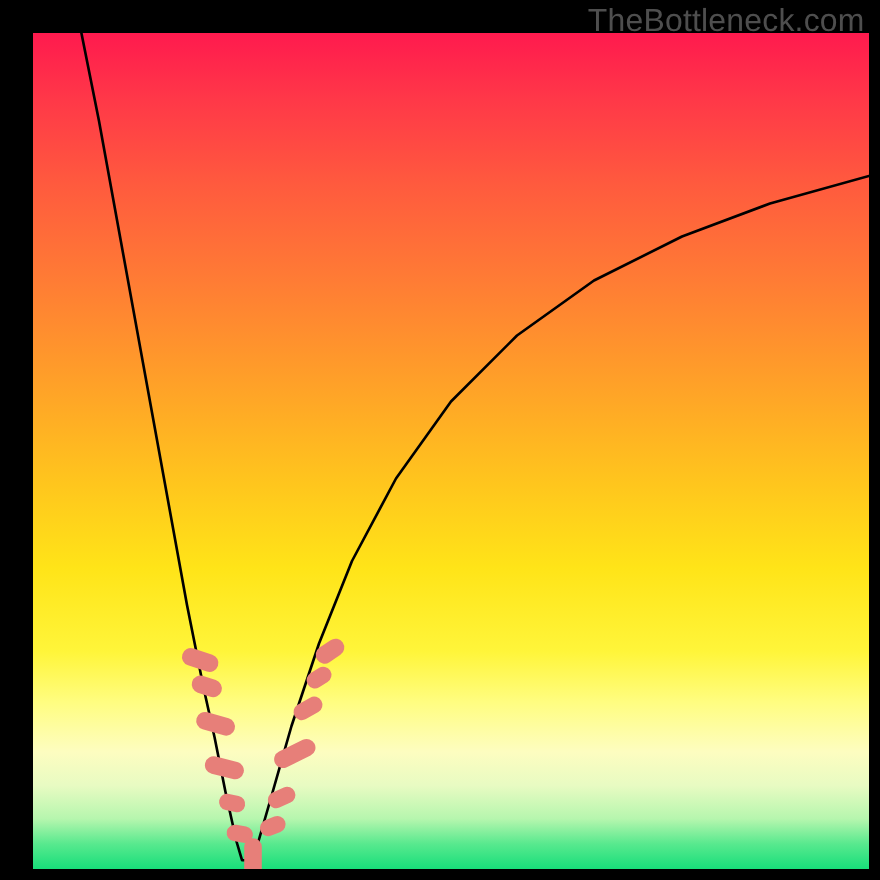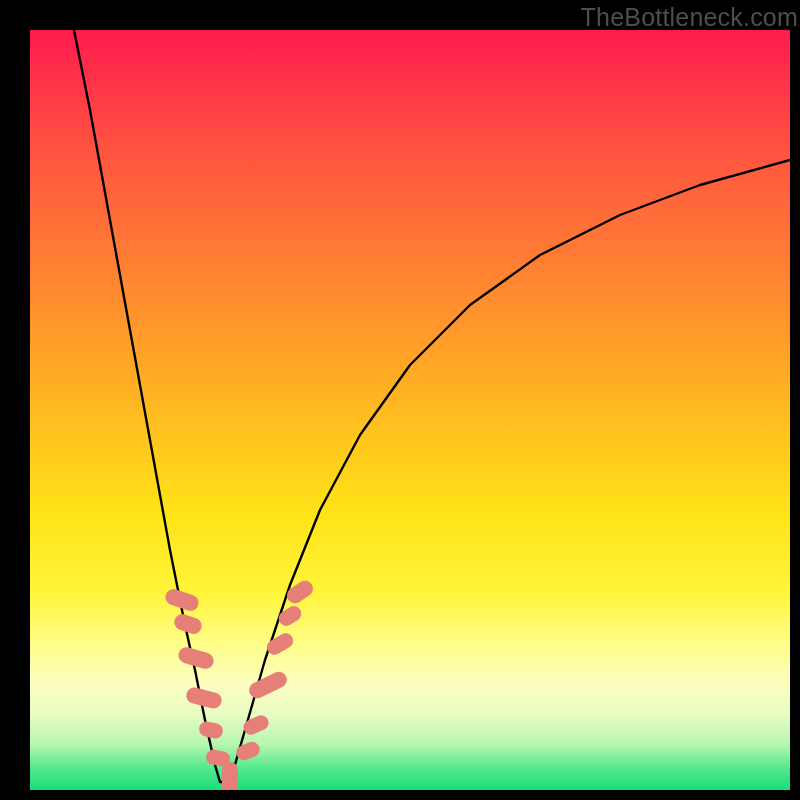--- a/index.html
+++ b/index.html
@@ -41,23 +41,23 @@
       #fdfdc0 86%,
       #e8fbc2 90%,
       #b6f6ae 94%,
       #58e98e 97%,
       #18de7a 100%
     );
   }
   .watermark {
     position: absolute;
     top: 3px;
-    right: 2px;
+    right: 14px;
     color: #4e4e4e;
-    font-size: 25px;
+    font-size: 29px;
     font-weight: 500;
     letter-spacing: 0.2px;
     user-select: none;
   }
   svg.curve {
     position: absolute;
     inset: 0;
   }
 </style>
 </head>

